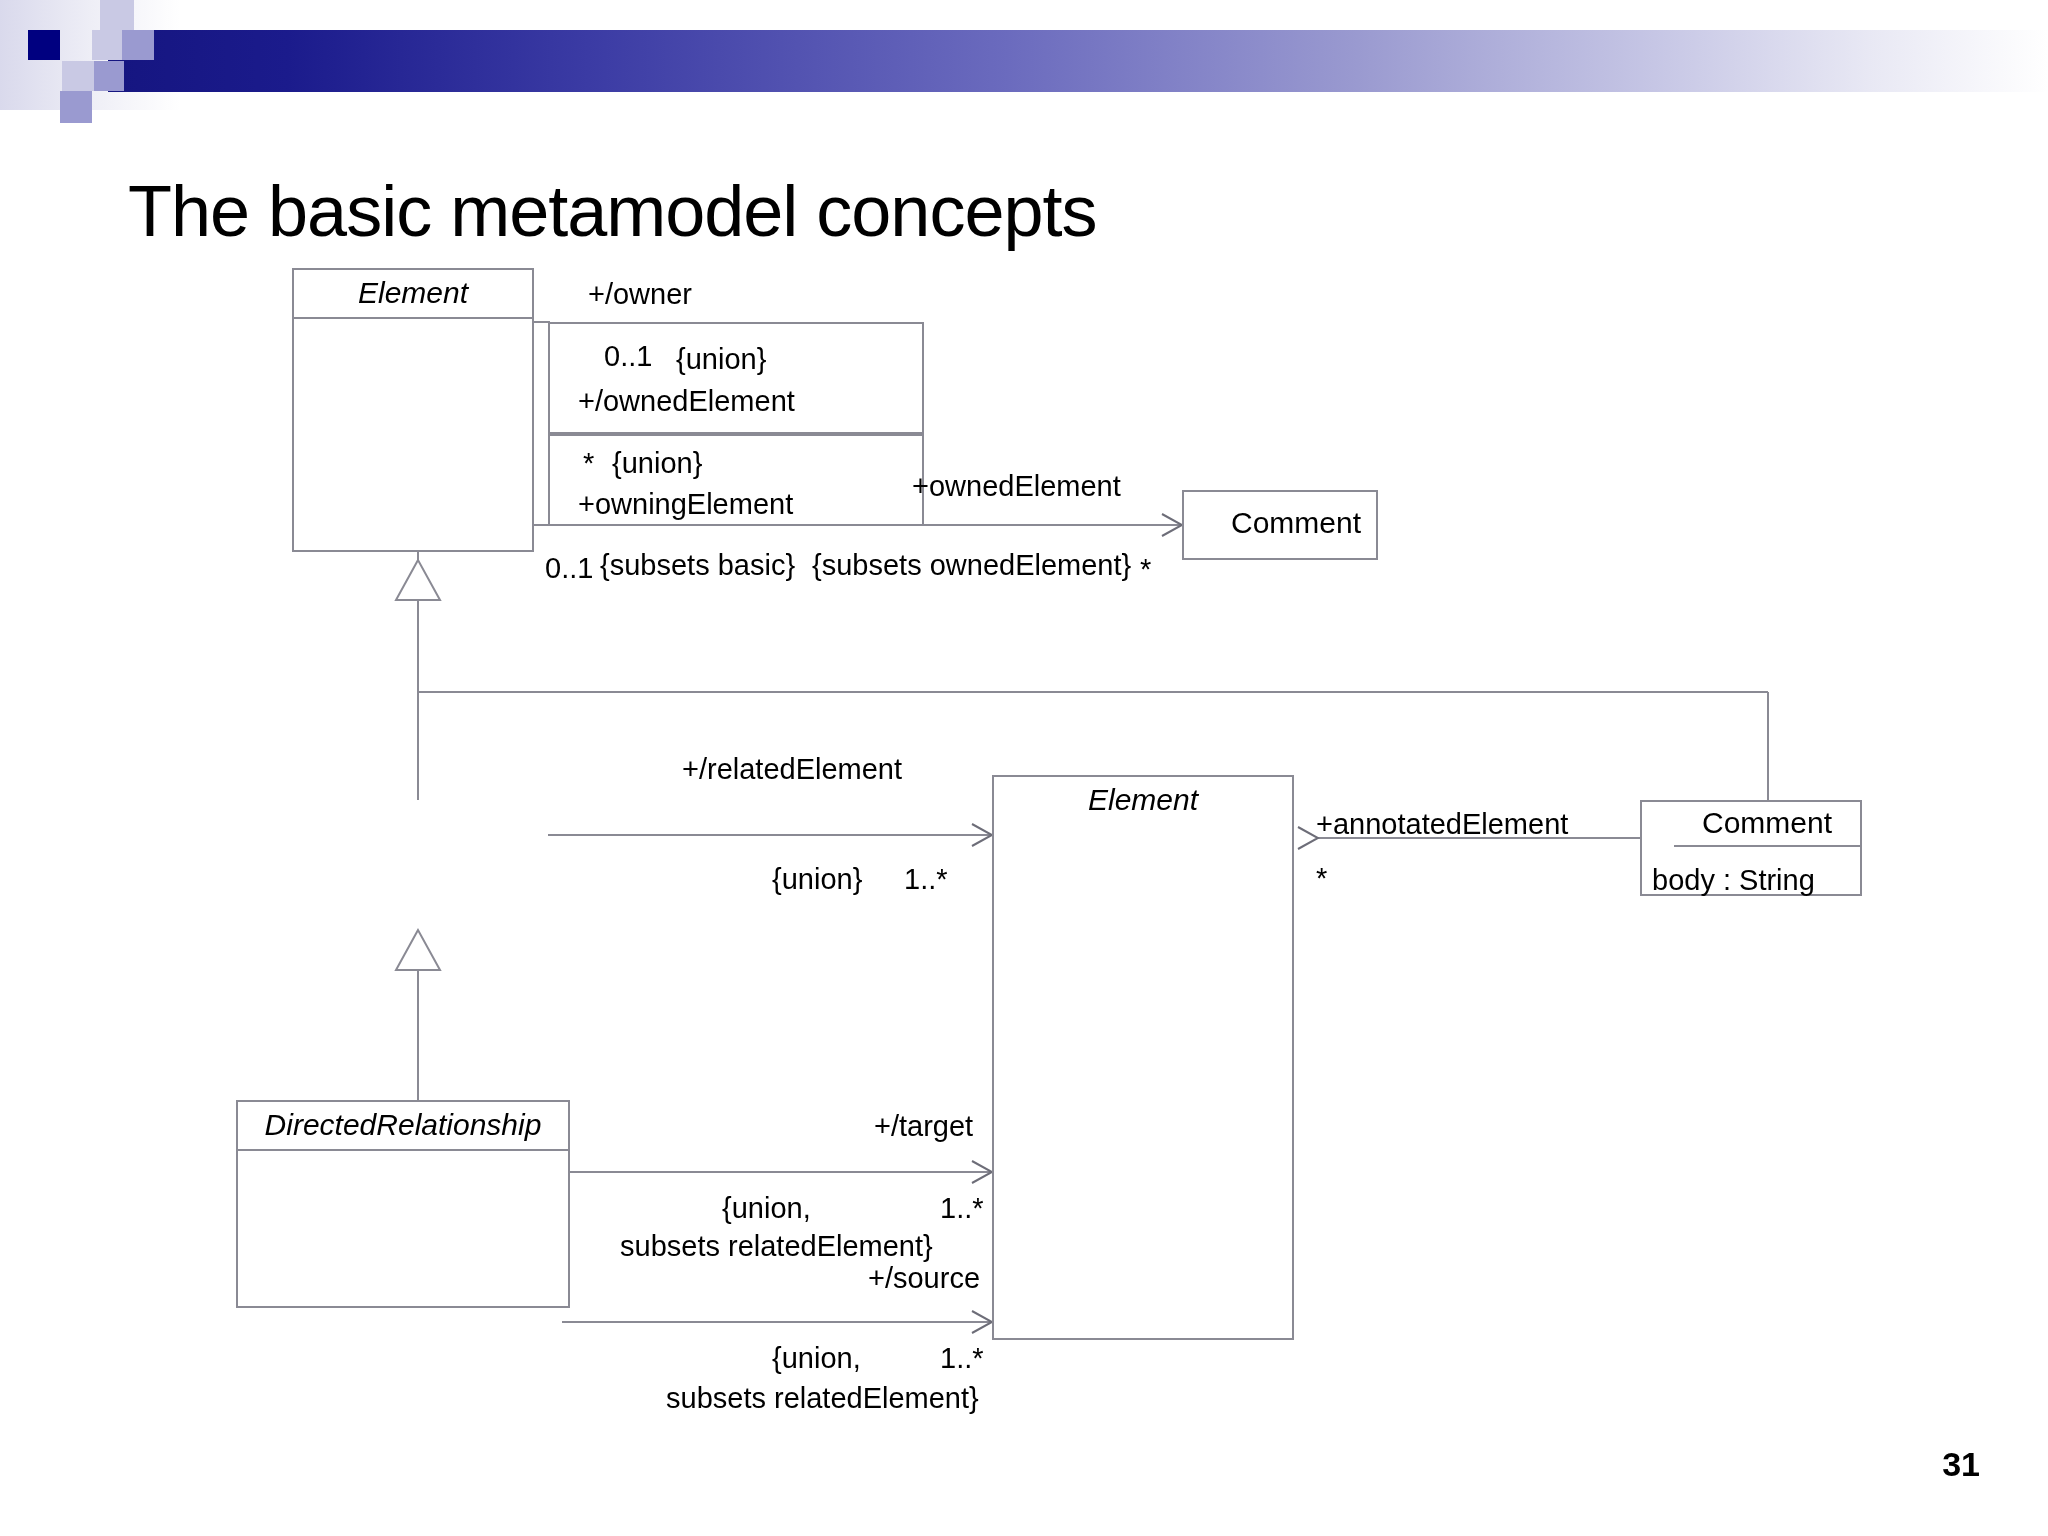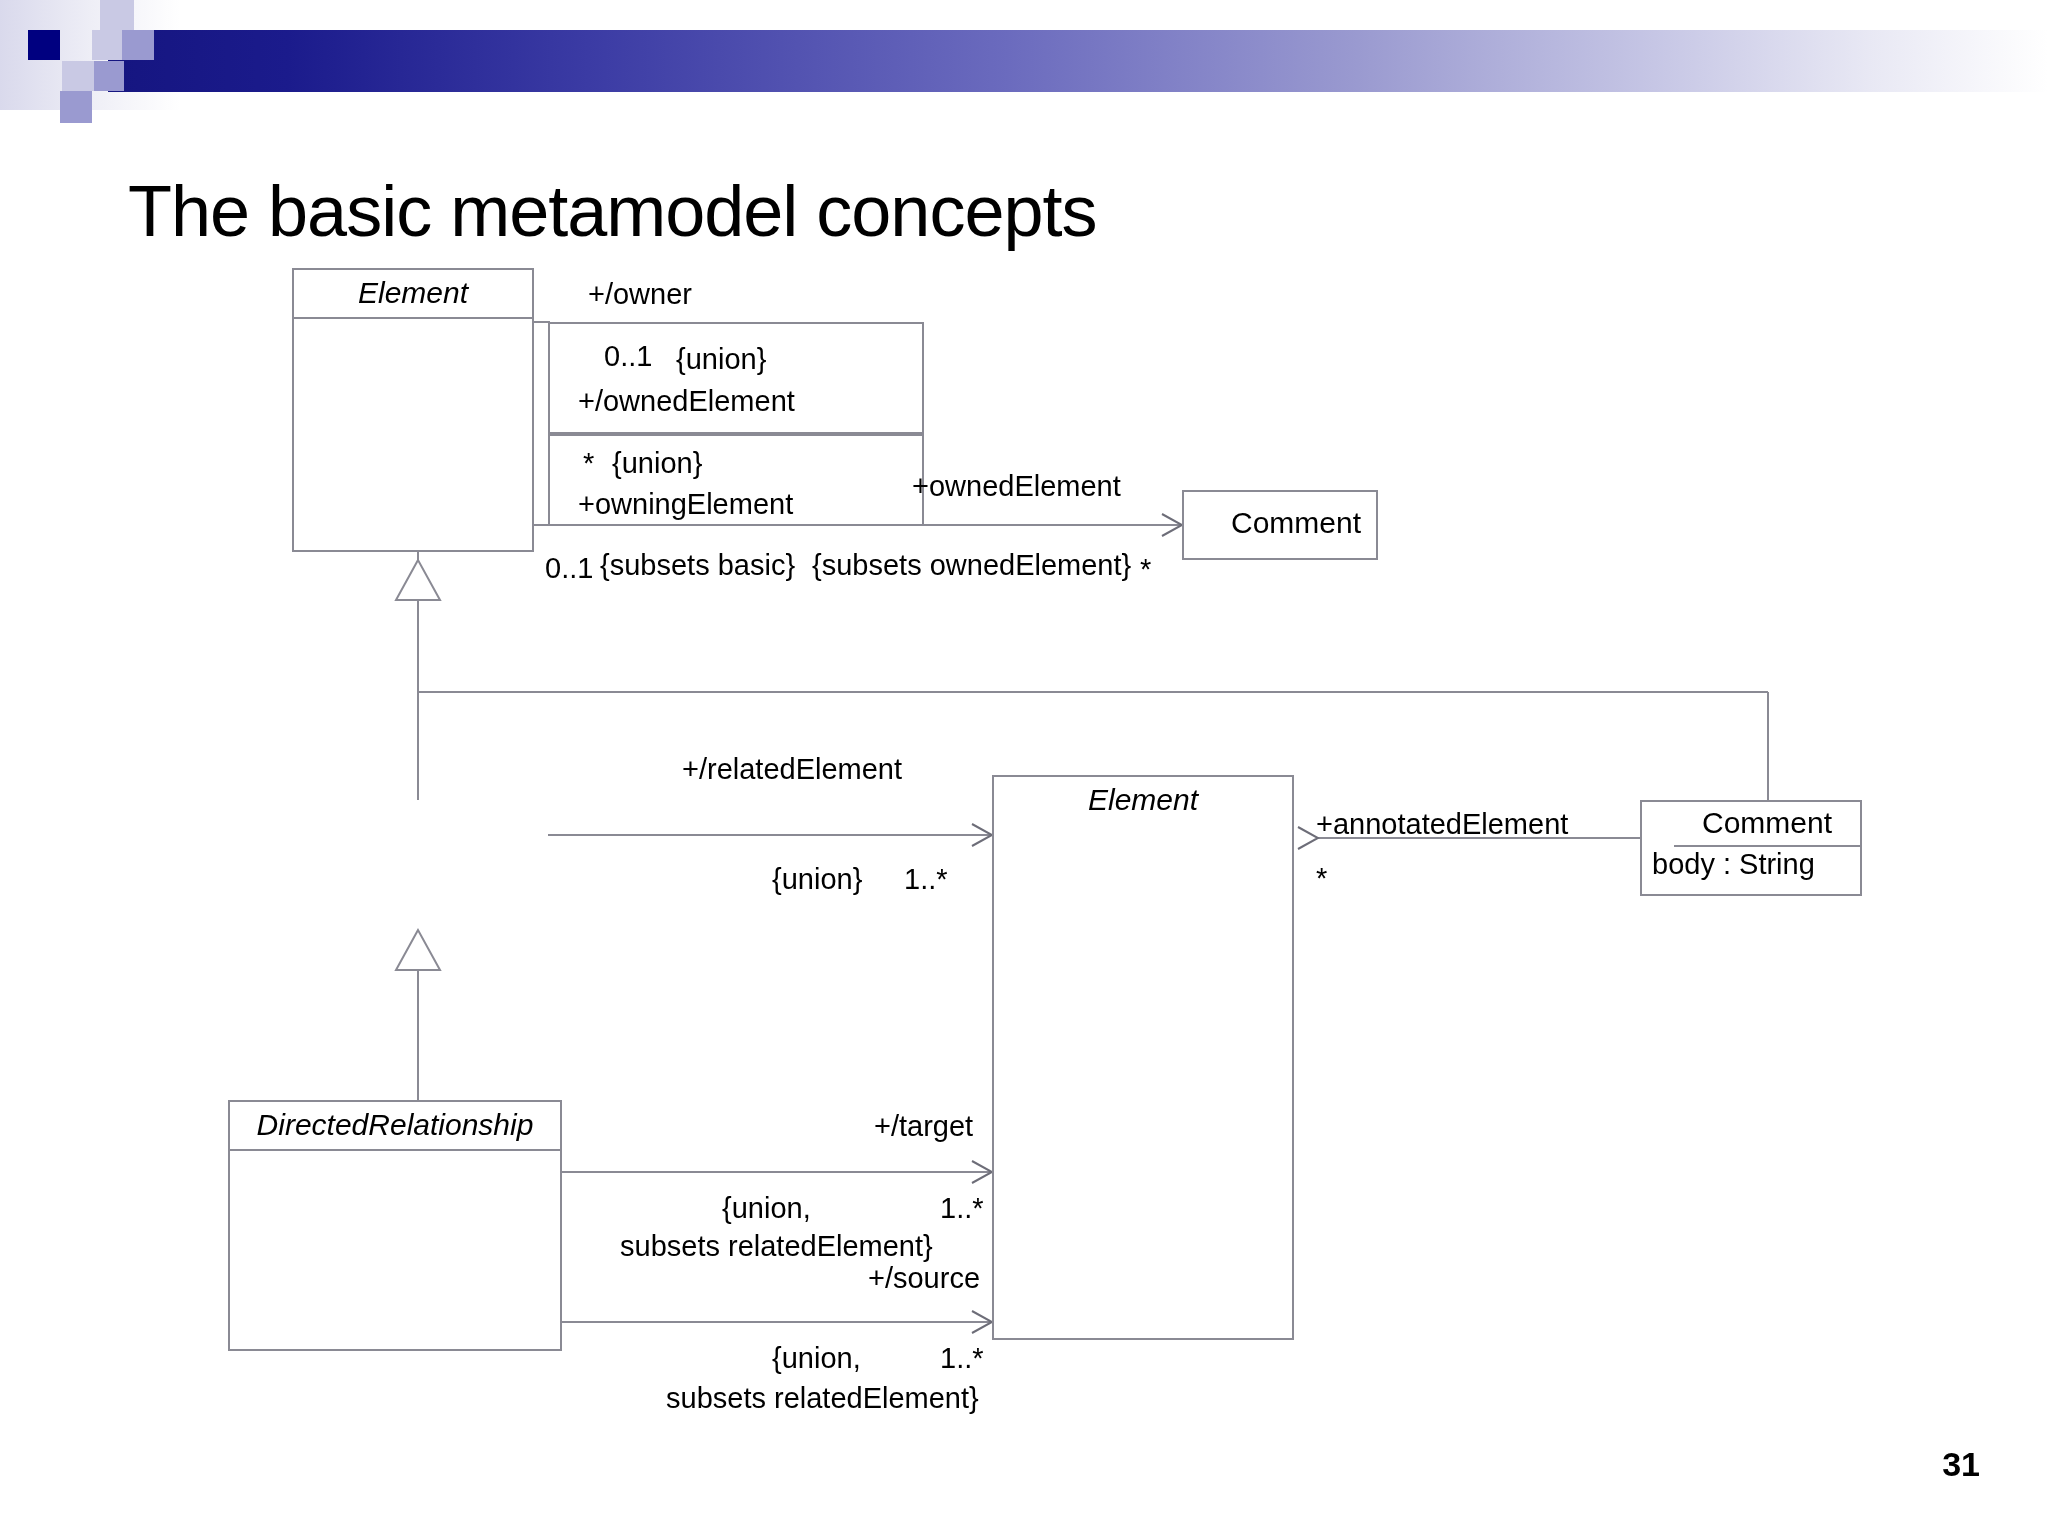--- a/index.html
+++ b/index.html
@@ -205,24 +205,24 @@
 
   <div class="cls" style="left:992px; top:775px; width:302px; height:565px;">
     <div class="name nb">Element</div>
   </div>
 
   <div class="lbl" style="left:1316px; top:808px;">+annotatedElement</div>
   <div class="lbl" style="left:1316px; top:862px;">*</div>
 
   <div class="cls" style="left:1640px; top:800px; width:222px; height:96px;">
     <div class="name plain" style="padding:6px 4px 7px 4px;">Comment</div>
-    <div class="compartment" style="padding:2px 10px;">body : String</div>
-  </div>
-
-  <div class="cls" style="left:228px; top:1100px; width:334px; height:251px;">
+    <div class="compartment" style="padding:18px 10px;">body : String</div>
+  </div>
+
+  <div class="cls" style="left:236px; top:1100px; width:334px; height:208px;">
     <div class="name">DirectedRelationship</div>
     <div class="compartment"></div>
   </div>
 
   <div class="lbl" style="left:874px; top:1110px;">+/target</div>
   <div class="lbl" style="left:722px; top:1192px;">{union,</div>
   <div class="lbl" style="left:940px; top:1192px;">1..*</div>
   <div class="lbl" style="left:620px; top:1230px;">subsets relatedElement}</div>
 
   <div class="lbl" style="left:868px; top:1262px;">+/source</div>

